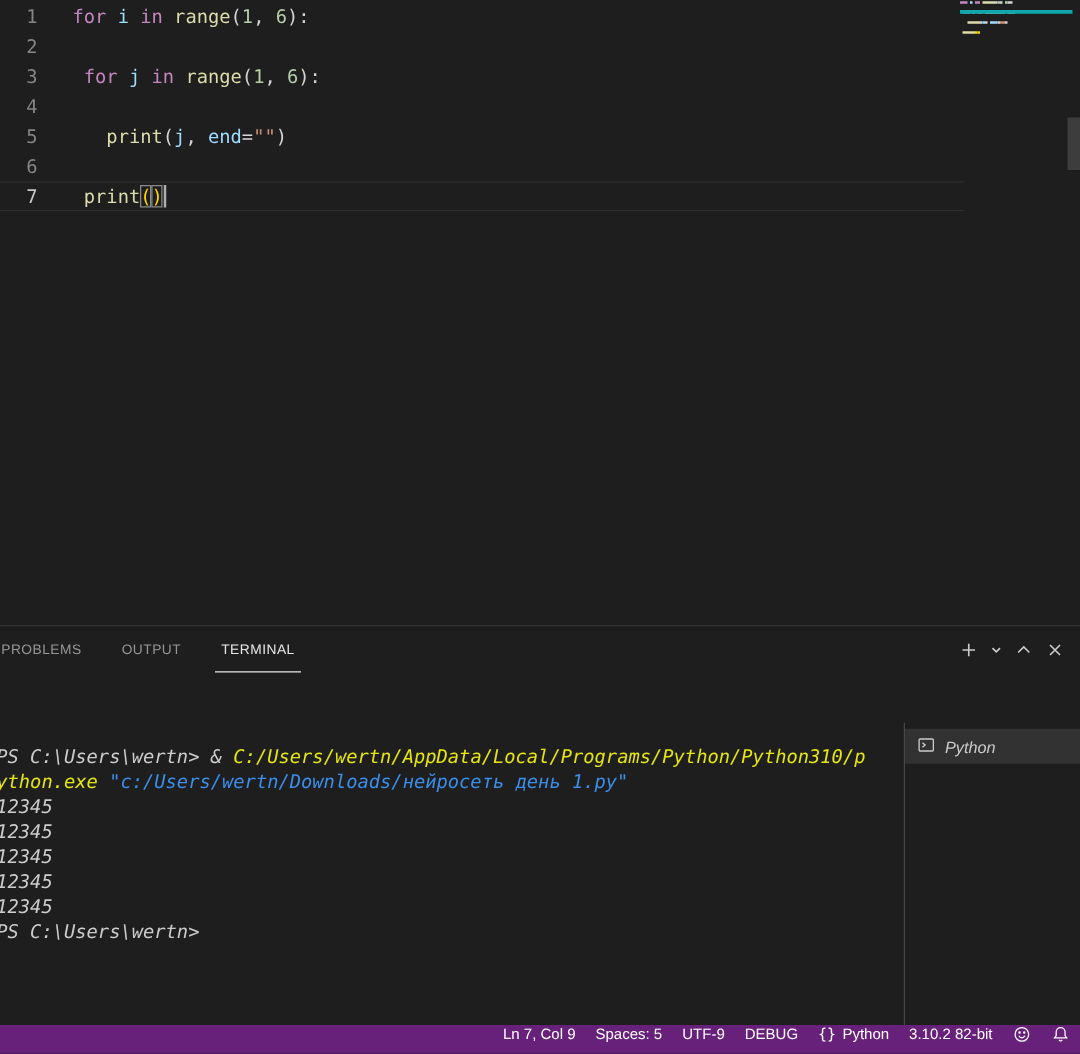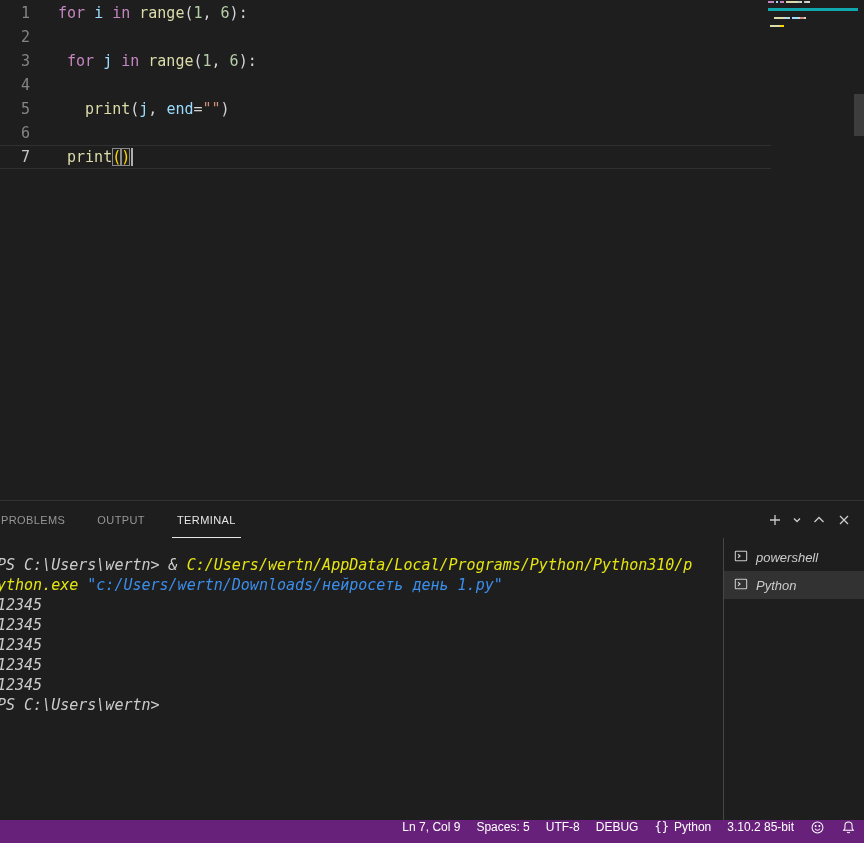--- a/index.html
+++ b/index.html
@@ -22,21 +22,21 @@
 
   .minimap { position:absolute; top:1px; right:6px; width:90px; }
   .mm-line { height:2px; margin-bottom:2px; display:flex; }
   .mm-line span { height:2px; display:inline-block; }
   .mm-decoration { position:absolute; top:7px; left:0; width:90px; height:3px; }
   .scroll-thumb { position:absolute; right:0; top:94px; width:10px; height:42px;
                   background:rgba(121,121,121,0.35); }
 
   
   .panel { height:320px; flex:none; background:#1e1e1e; display:flex; flex-direction:column;
-           border-top:1px solid #333333; }
+           border-top:1px solid #333333;gap:40px; }
   .panel-header { height:37px; flex:none; display:flex; align-items:center; }
   .panel-tabs { display:flex; margin-left:-4px; height:100%; }
   .panel-tab { font-size:11px; letter-spacing:0.4px; color:#969696; padding:0 5px;
                margin-right:22px; height:100%; display:flex; align-items:center;
                text-transform:uppercase; cursor:pointer; }
   .panel-tab.active { color:#e7e7e7; box-shadow: inset 0 -1px 0 #e7e7e7; }
   .panel-actions { margin-left:auto; display:flex; align-items:center; gap:9px;
                    padding-right:12px; }
   .panel-actions span { display:flex; align-items:center; cursor:pointer; }
 
@@ -182,58 +182,51 @@
         <span>
           <svg width="16" height="16" viewBox="0 0 16 16" fill="none" stroke="#cccccc" stroke-width="1.3">
               <path d="M4 4l8 8M12 4l-8 8"></path>
             </svg>
         </span>
       </div>
     </div>
     <div class="panel-body">
       <div class="terminal-output"><div class="term-row"><span style="color: rgb(204, 204, 204);">PS C:\Users\wertn&gt; </span><span style="color: rgb(204, 204, 204);">&amp; </span><span style="color: rgb(229, 229, 16);">C:/Users/wertn/AppData/Local/Programs/Python/Python310/p</span></div><div class="term-row"><span style="color: rgb(229, 229, 16);">ython.exe </span><span style="color: rgb(59, 142, 234);">"c:/Users/wertn/Downloads/нейросеть день 1.py"</span></div><div class="term-row"><span style="color: rgb(204, 204, 204);">12345</span></div><div class="term-row"><span style="color: rgb(204, 204, 204);">12345</span></div><div class="term-row"><span style="color: rgb(204, 204, 204);">12345</span></div><div class="term-row"><span style="color: rgb(204, 204, 204);">12345</span></div><div class="term-row"><span style="color: rgb(204, 204, 204);">12345</span></div><div class="term-row"><span style="color: rgb(204, 204, 204);">PS C:\Users\wertn&gt;</span></div></div>
       <div class="term-sidebar">
-          <div class="term-item">
-            <span><svg width="14" height="14" viewBox="0 0 16 16" fill="none" stroke="#cccccc" stroke-width="1.2">
-                <rect x="1.5" y="2.5" width="13" height="11" rx="1"></rect>
-                <path d="M4.5 6l2.5 2-2.5 2"></path>
-              </svg></span>
-            <span>powershell</span>
-          </div>
           <div class="term-item active">
             <span><svg width="14" height="14" viewBox="0 0 16 16" fill="none" stroke="#cccccc" stroke-width="1.2">
                 <rect x="1.5" y="2.5" width="13" height="11" rx="1"></rect>
                 <path d="M4.5 6l2.5 2-2.5 2"></path>
               </svg></span>
             <span>Python</span>
           </div>
         </div>
     </div>
   </div>
 
   <div class="statusbar" style="background: rgb(104, 33, 122);">
     <div class="sb-right">
         <div class="sb-item">
           <span>Ln 7, Col 9</span>
         </div>
         <div class="sb-item">
           <span>Spaces: 5</span>
         </div>
         <div class="sb-item">
-          <span>UTF-8</span>
+          <span>UTF-9</span>
         </div>
         <div class="sb-item">
           <span>DEBUG</span>
         </div>
         <div class="sb-item">
           <span class="sb-icon-glyph">{}</span>
           <span>Python</span>
         </div>
         <div class="sb-item">
-          <span>3.10.2 85-bit</span>
+          <span>3.10.2 82-bit</span>
         </div>
       </div>
     <div class="sb-item">
       <svg width="15" height="15" viewBox="0 0 16 16" fill="none" stroke="#ffffff" stroke-width="1.1">
         <circle cx="8" cy="8" r="5.8"></circle>
           <path d="M5.4 9.2c.6 1.1 1.5 1.7 2.6 1.7s2-.6 2.6-1.7"></path>
         <circle cx="6" cy="6.4" r="0.5" fill="#ffffff"></circle>
           <circle cx="10" cy="6.4" r="0.5" fill="#ffffff"></circle>
       </svg>
     </div>

